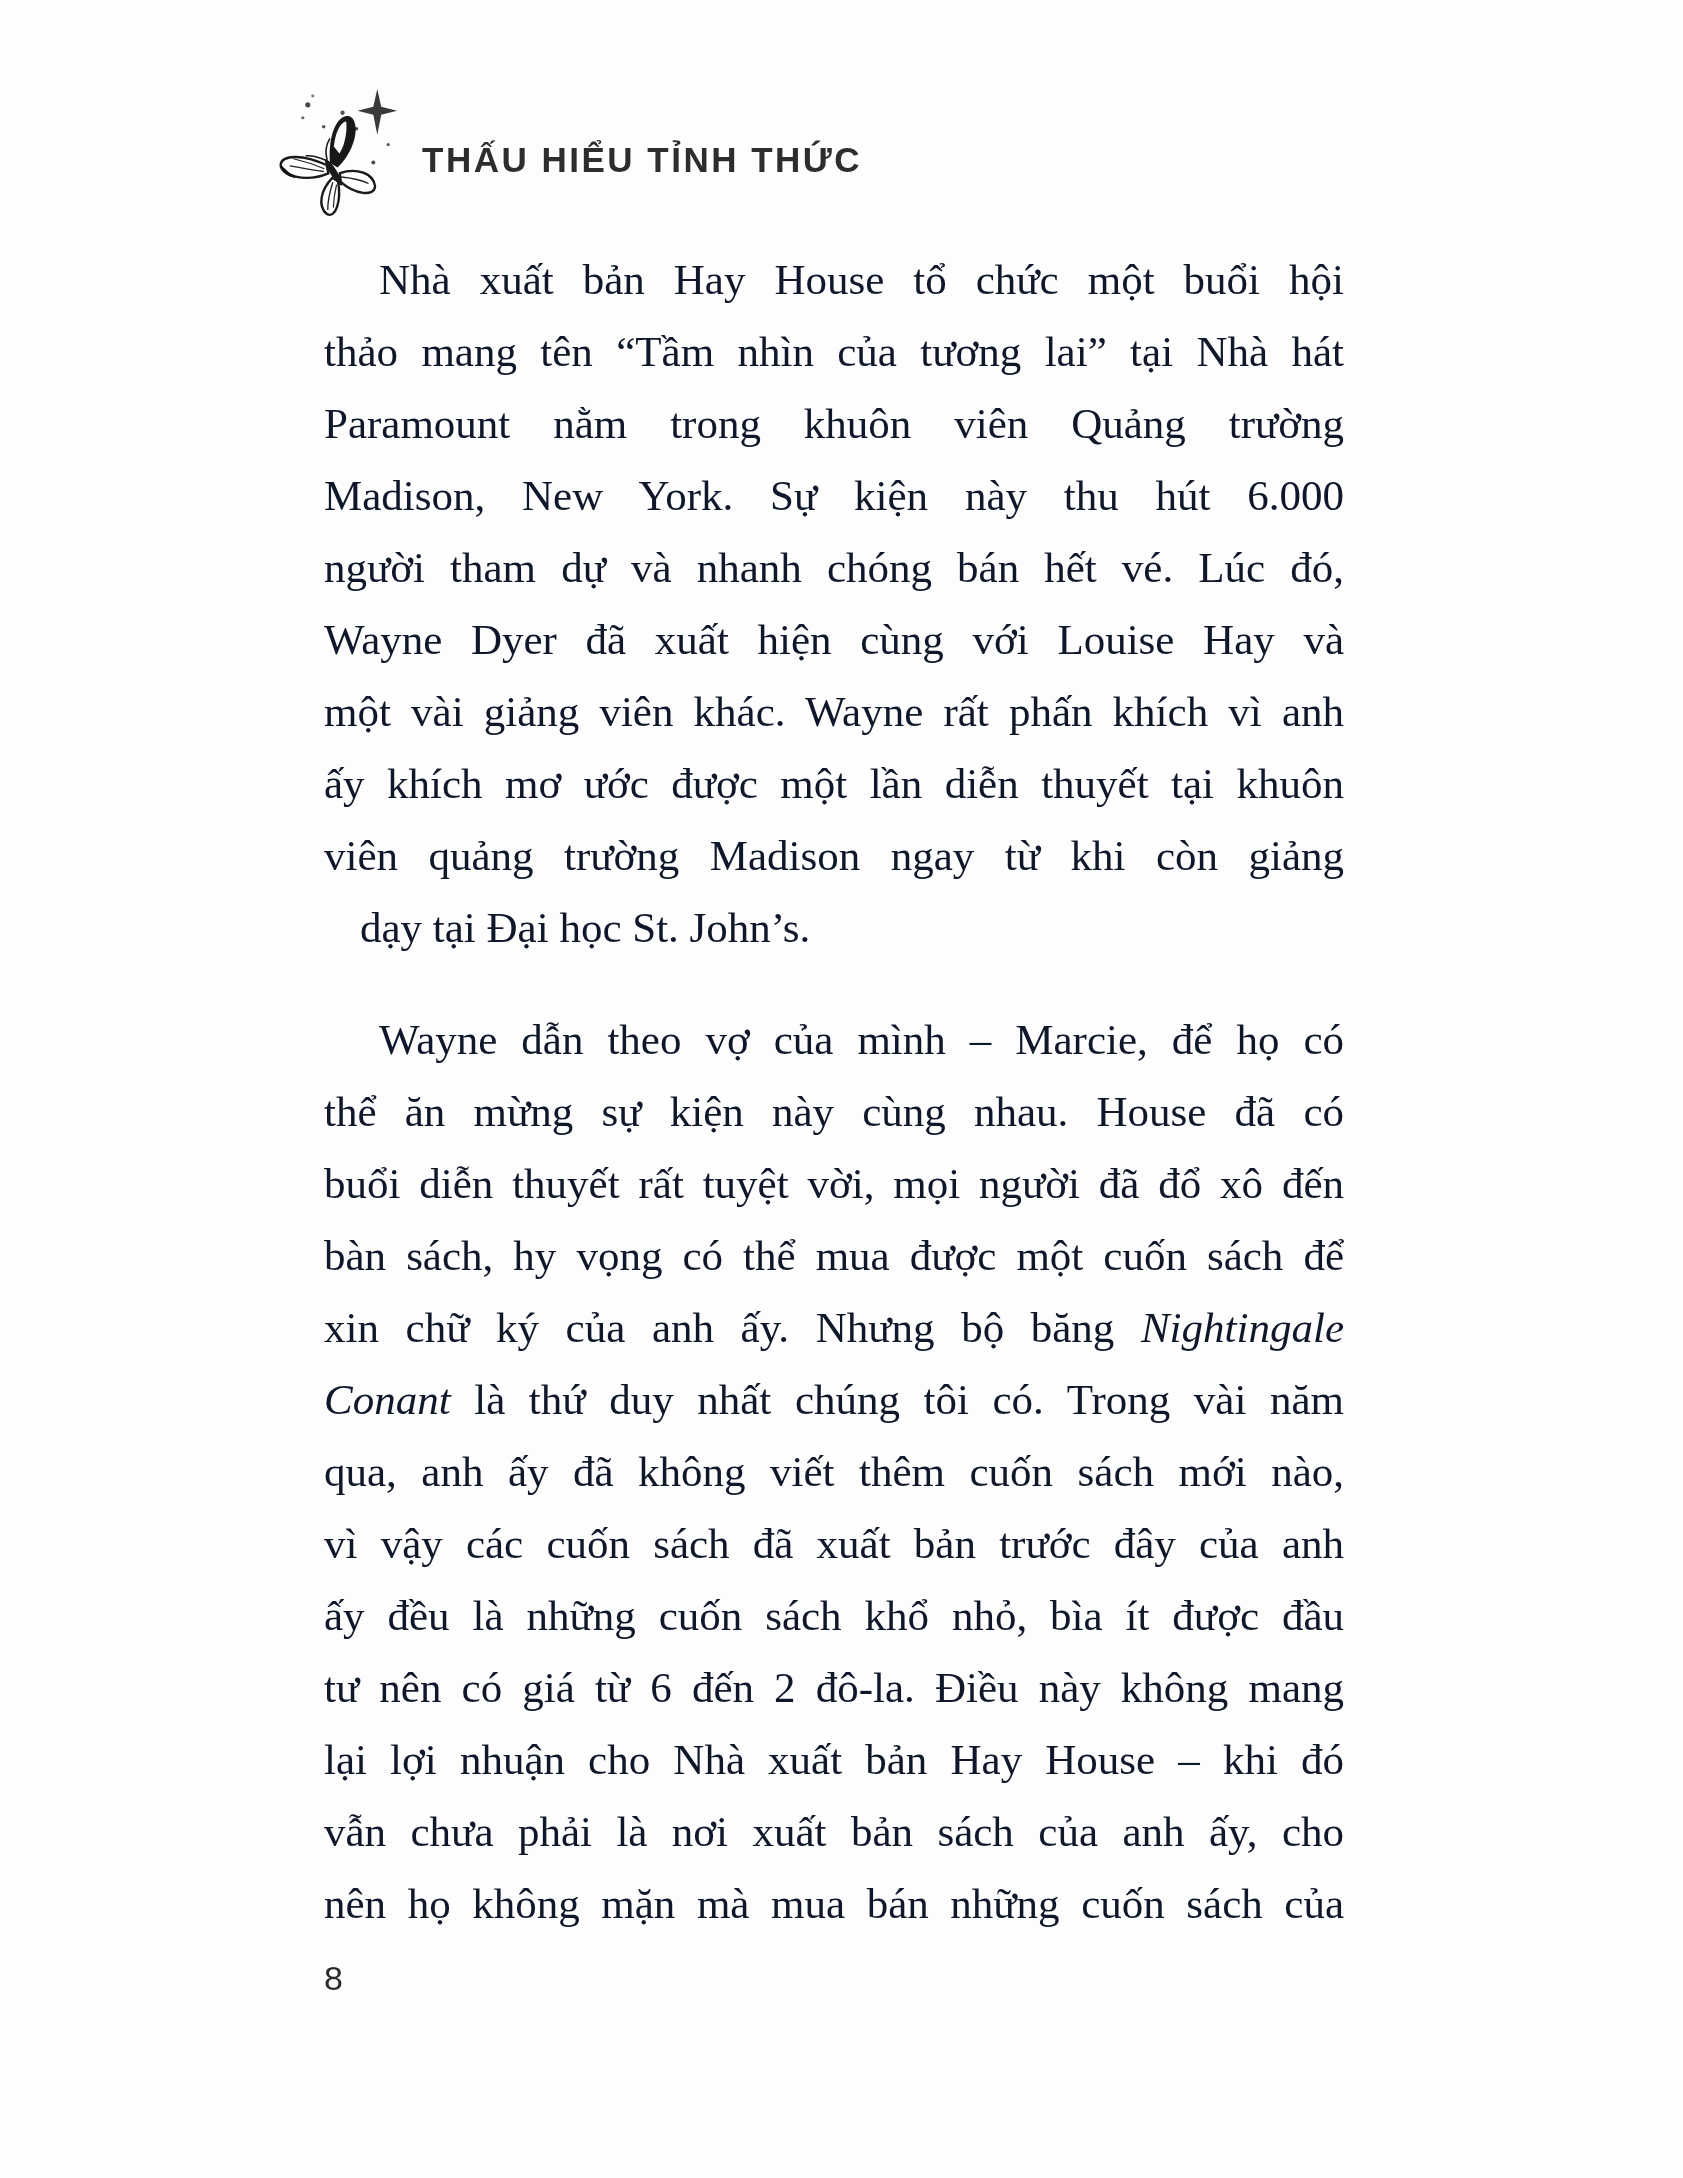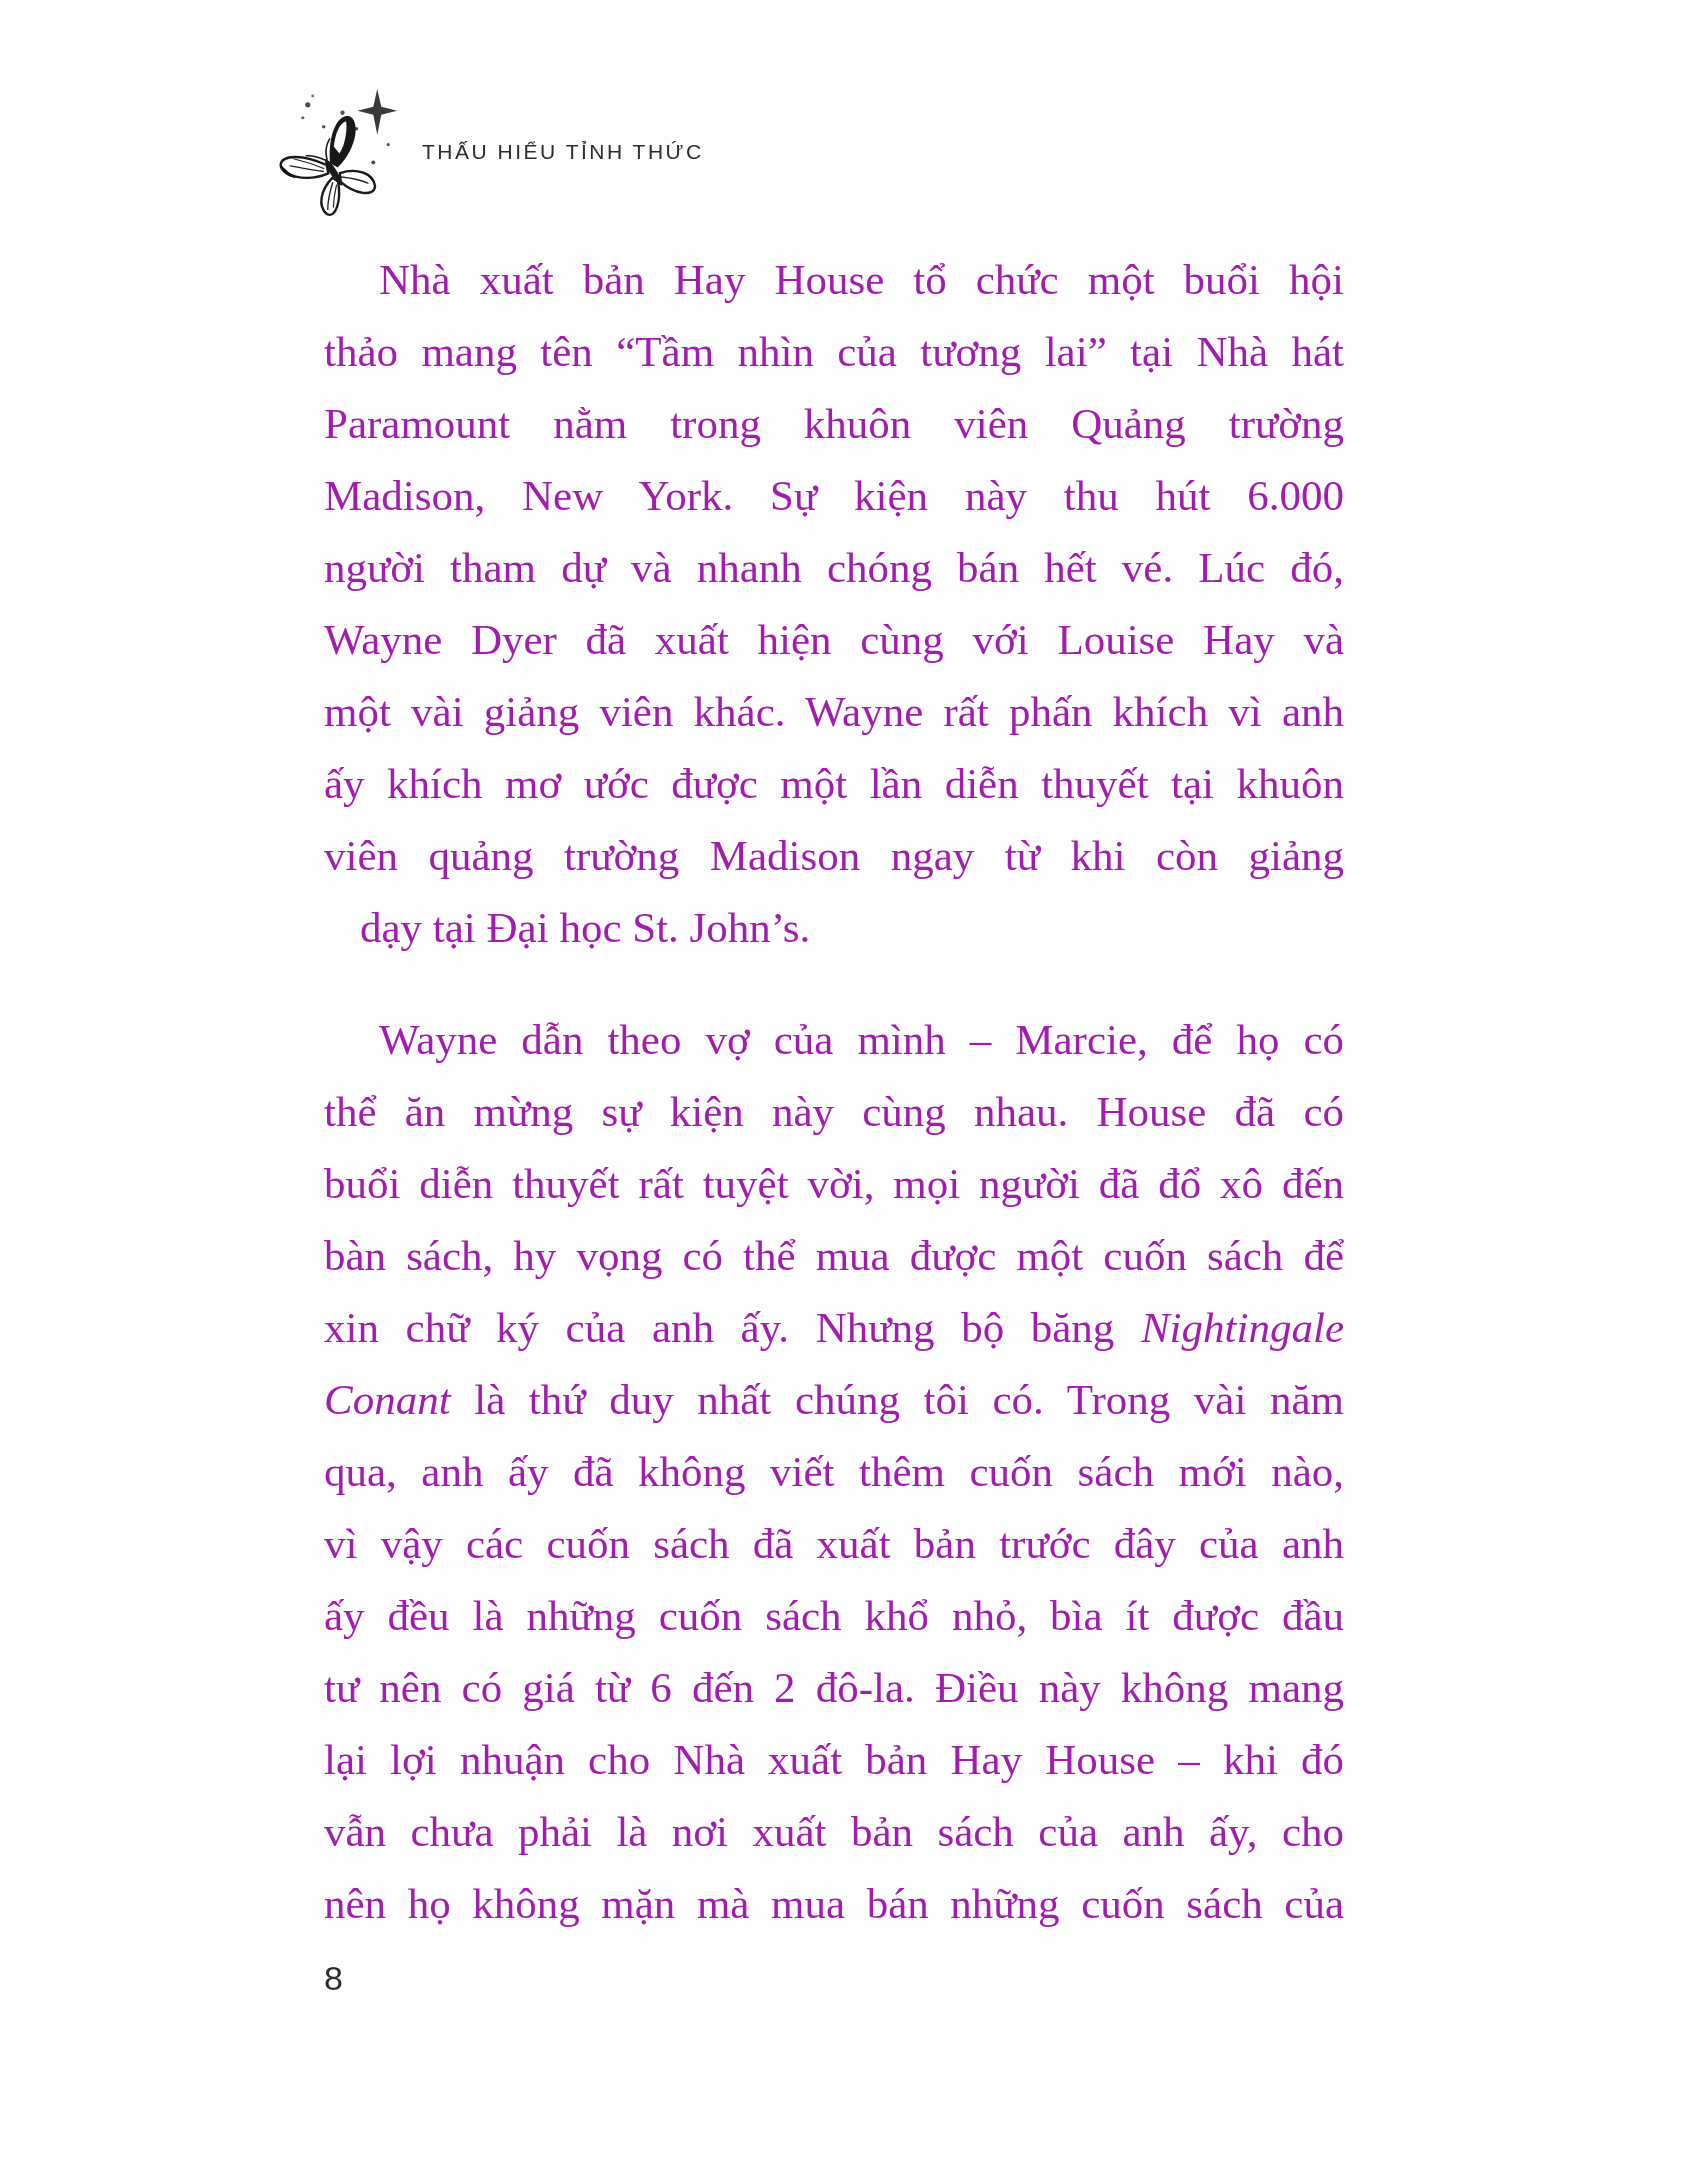--- a/index.html
+++ b/index.html
@@ -27,34 +27,34 @@
     left: 277px;
     top: 83px;
     width: 139px;
     height: 139px;
   }
   .header-title {
     position: absolute;
     left: 422px;
     top: 140px;
     font-family: "Liberation Sans", sans-serif;
-    font-size: 21px;
-    font-weight: 400;
+    font-size: 35px;
+    font-weight: 700;
     letter-spacing: 2.5px;
     color: #2d2d2d;
     white-space: nowrap;
   }
   .content {
     position: absolute;
     left: 324px;
     top: 244px;
     width: 1020px;
     font-size: 43px;
     line-height: 72px;
-    color: #a21caf;
+    color: #0f172a;
   }
   .paragraph {
     margin: 0 0 40px 0;
   }
   .line {
     height: 72px;
     overflow: hidden;
     text-align: justify;
     text-align-last: justify;
   }

